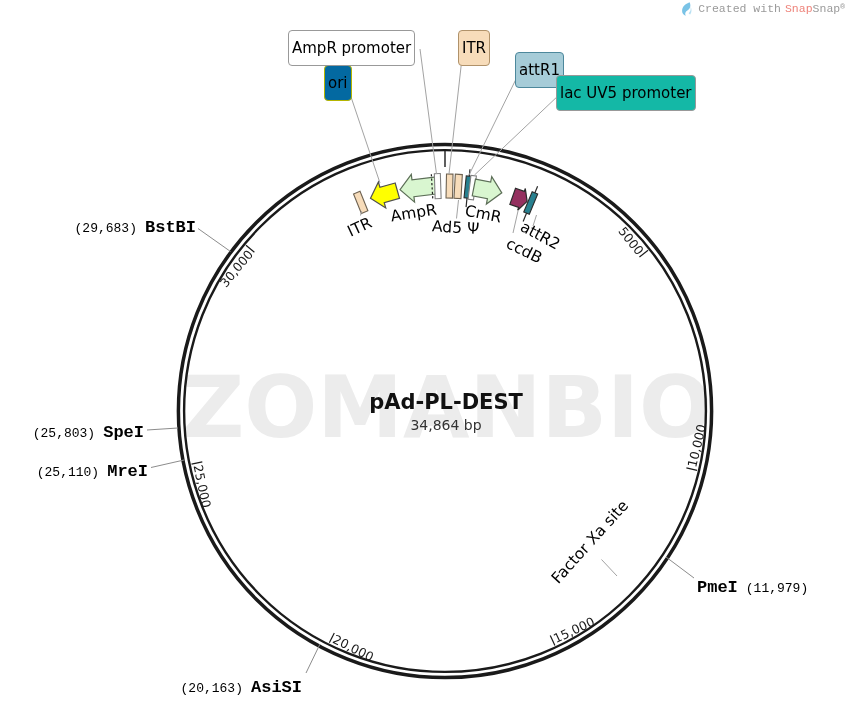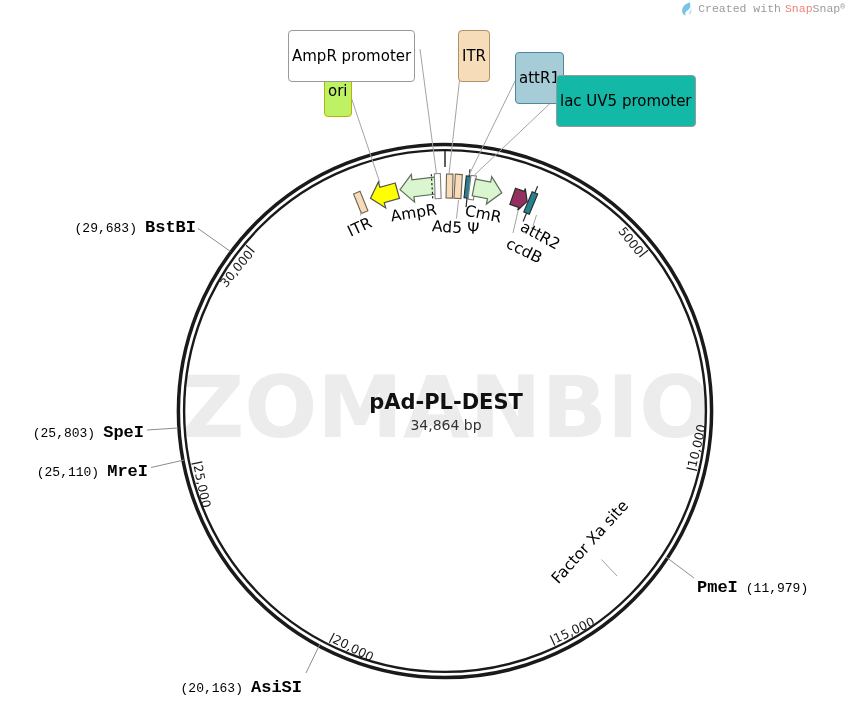--- a/index.html
+++ b/index.html
@@ -5,21 +5,21 @@
   html, body { margin: 0; padding: 0; background: #ffffff; }
   body { width: 849px; height: 709px; position: relative; overflow: hidden;
          font-family: "DejaVu Sans", sans-serif; }
   #map-svg { position: absolute; left: 0; top: 0; }
   #header { position: absolute; top: 2px; right: 4px; height: 18px;
             display: flex; align-items: flex-start; font-size: 11.5px; color: #9a9a9a; font-family: Liberation Mono, monospace; }
   #header .flame { margin-right: 6px; display: inline-block; }
   #brand-snap { margin-left: 4px; }
   #header .reg { font-size: 8px; vertical-align: 5px; color: #9a9a9a; }
   .callout { position: absolute; font-size: 15px; line-height: 16px; color: #000;
-             padding: 17px 3px; border: 1px solid #999; border-radius: 4px;
+             padding: 9px 3px; border: 1px solid #999; border-radius: 4px;
              background: #fff; white-space: nowrap; }
 </style>
 </head>
 <body>
 
 <svg id="map-svg" width="849" height="709" viewBox="0 0 849 709">
   <text id="watermark" x="447" y="437" text-anchor="middle" font-size="86" font-weight="bold" fill="#ececec">ZOMANBIO</text>
   <g id="ring-group">
       <circle cx="445" cy="411" r="266.6" fill="none" stroke="#1a1a1a" stroke-width="3.5"></circle>
       <circle cx="445" cy="411" r="260.9" fill="none" stroke="#1a1a1a" stroke-width="2.4"></circle>
@@ -108,21 +108,21 @@
       <text x="144" y="437" text-anchor="end" font-family="&quot;Liberation Mono&quot;, monospace" fill="#000"><tspan font-size="13">(25,803)</tspan><tspan font-size="17" font-weight="bold" dx="8">SpeI</tspan></text>
       <text x="148" y="476" text-anchor="end" font-family="&quot;Liberation Mono&quot;, monospace" fill="#000"><tspan font-size="13">(25,110)</tspan><tspan font-size="17" font-weight="bold" dx="8">MreI</tspan></text>
       <text x="302" y="692" text-anchor="end" font-family="&quot;Liberation Mono&quot;, monospace" fill="#000"><tspan font-size="13">(20,163)</tspan><tspan font-size="17" font-weight="bold" dx="8">AsiSI</tspan></text>
       <text x="697" y="592" text-anchor="start" font-family="&quot;Liberation Mono&quot;, monospace" fill="#000"><tspan font-size="17" font-weight="bold">PmeI</tspan><tspan font-size="13" dx="8">(11,979)</tspan></text>
     </g>
   <text id="plasmid-name" x="446" y="409" text-anchor="middle" font-size="21" font-weight="bold" fill="#111">pAd-PL-DEST</text>
   <text id="plasmid-size" x="446" y="430" text-anchor="middle" font-size="14" fill="#333">34,864 bp</text>
 </svg>
 
 <div id="callout-layer">
-    <div class="callout" style="left: 324px; top: 65px; background: #bef264; border-color: rgb(181, 181, 0);">ori</div>
+    <div class="callout" style="left: 324px; top: 65px; background: #0369a1; border-color: rgb(181, 181, 0);">ori</div>
     <div class="callout" style="left: 288px; top: 30px; background: rgb(255, 255, 255); border-color: rgb(153, 153, 153);">AmpR promoter</div>
     <div class="callout" style="left: 458px; top: 30px; background: rgb(247, 220, 186); border-color: rgb(176, 146, 106);">ITR</div>
     <div class="callout" style="left: 515px; top: 52px; background: rgb(166, 204, 216); border-color: rgb(77, 136, 156);">attR1</div>
     <div class="callout" style="left: 556px; top: 75px; background: #14b8a6; border-color: rgb(153, 153, 153);">lac UV5 promoter</div>
   </div>
 
 <div id="header">
   <span class="flame">
     <svg width="11" height="14" viewBox="0 0 11 14">
       <path d="M8.6,0.3 C4.2,1.8 1.4,4.8 1.1,8.2 C0.8,10.9 2.4,13.0 4.8,13.7

